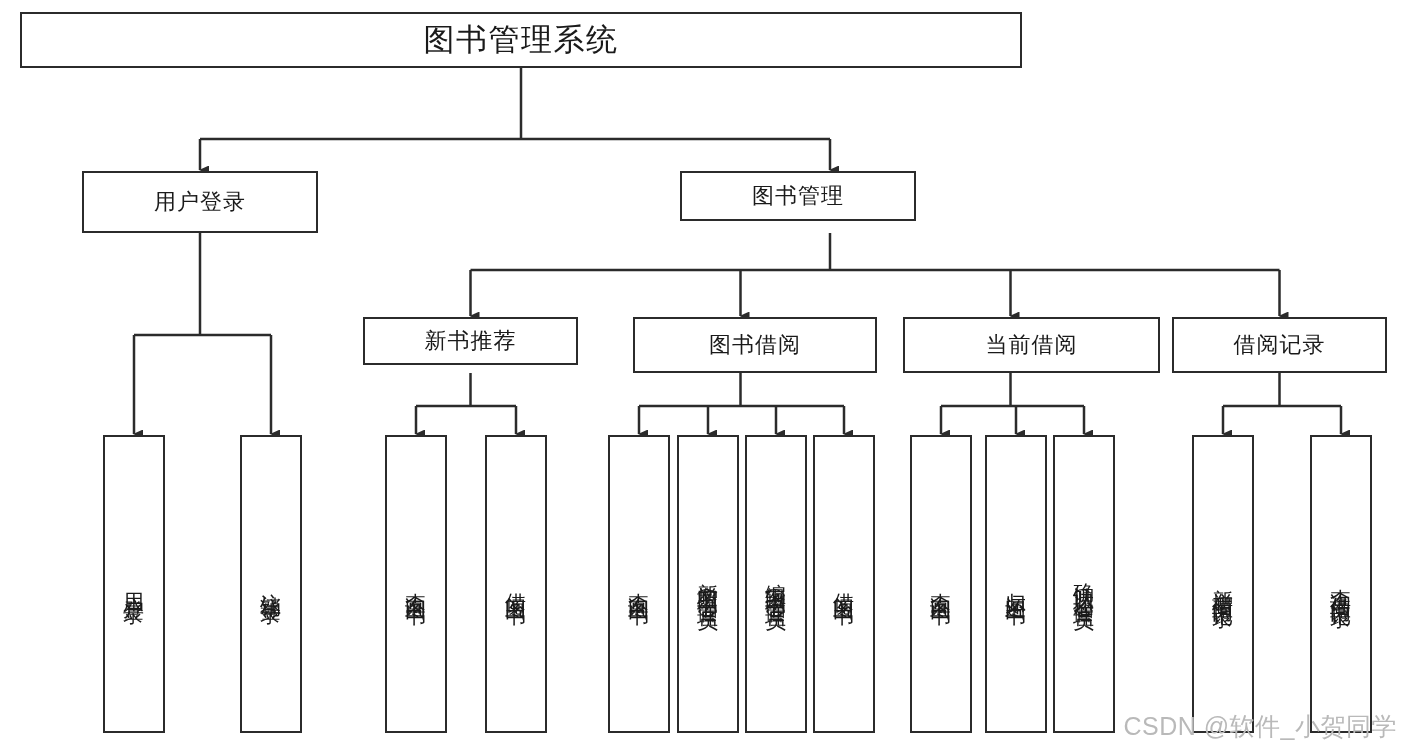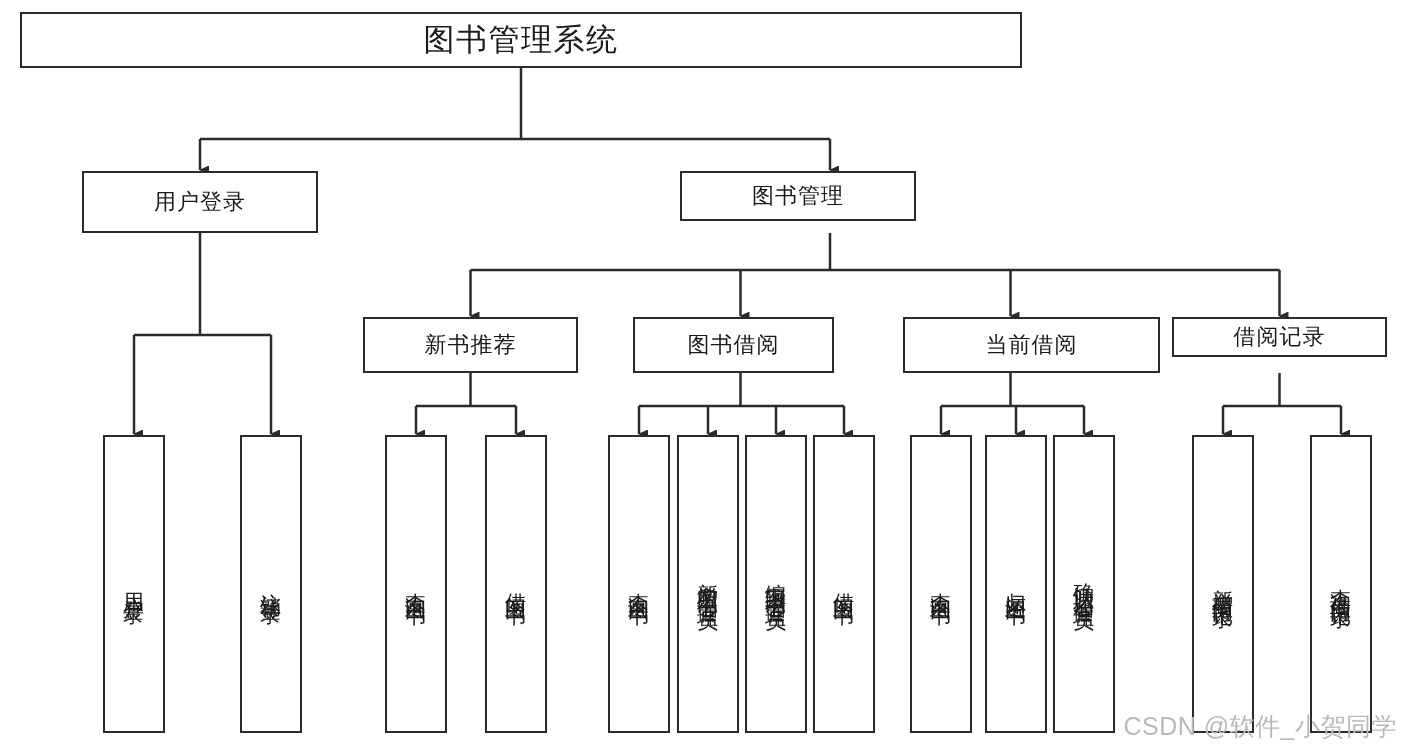--- a/index.html
+++ b/index.html
@@ -128,30 +128,30 @@
     <span class="node-label">图书管理系统</span>
   </div>
 
   <div class="node horiz" style="left: 82px; top: 171px; width: 236px; height: 62px;">
     <span class="node-label">用户登录</span>
   </div>
   <div class="node horiz" style="left: 680px; top: 171px; width: 236px; height: 50px;">
     <span class="node-label">图书管理</span>
   </div>
 
-  <div class="node horiz" style="left: 363px; top: 317px; width: 215px; height: 56px; justify-content: center;">
+  <div class="node horiz" style="left: 363px; top: 317px; width: 215px; height: 48px; justify-content: center;">
     <span class="node-label">新书推荐</span>
   </div>
-  <div class="node horiz" style="left: 633px; top: 317px; width: 201px; height: 56px;">
+  <div class="node horiz" style="left: 633px; top: 317px; width: 244px; height: 56px;">
     <span class="node-label">图书借阅</span>
   </div>
   <div class="node horiz" style="left: 903px; top: 317px; width: 257px; height: 56px;">
     <span class="node-label">当前借阅</span>
   </div>
-  <div class="node horiz" style="left: 1172px; top: 317px; width: 215px; height: 40px; justify-content: center;">
+  <div class="node horiz" style="left: 1172px; top: 317px; width: 215px; height: 56px; justify-content: center;">
     <span class="node-label">借阅记录</span>
   </div>
 
   <div class="node vert" style="left: 103px; top: 435px; width: 62px; height: 298px;">
     <span class="node-label">用户登录</span>
   </div>
   <div class="node vert" style="left: 240px; top: 435px; width: 62px; height: 298px;">
     <span class="node-label">注销登录</span>
   </div>
 

